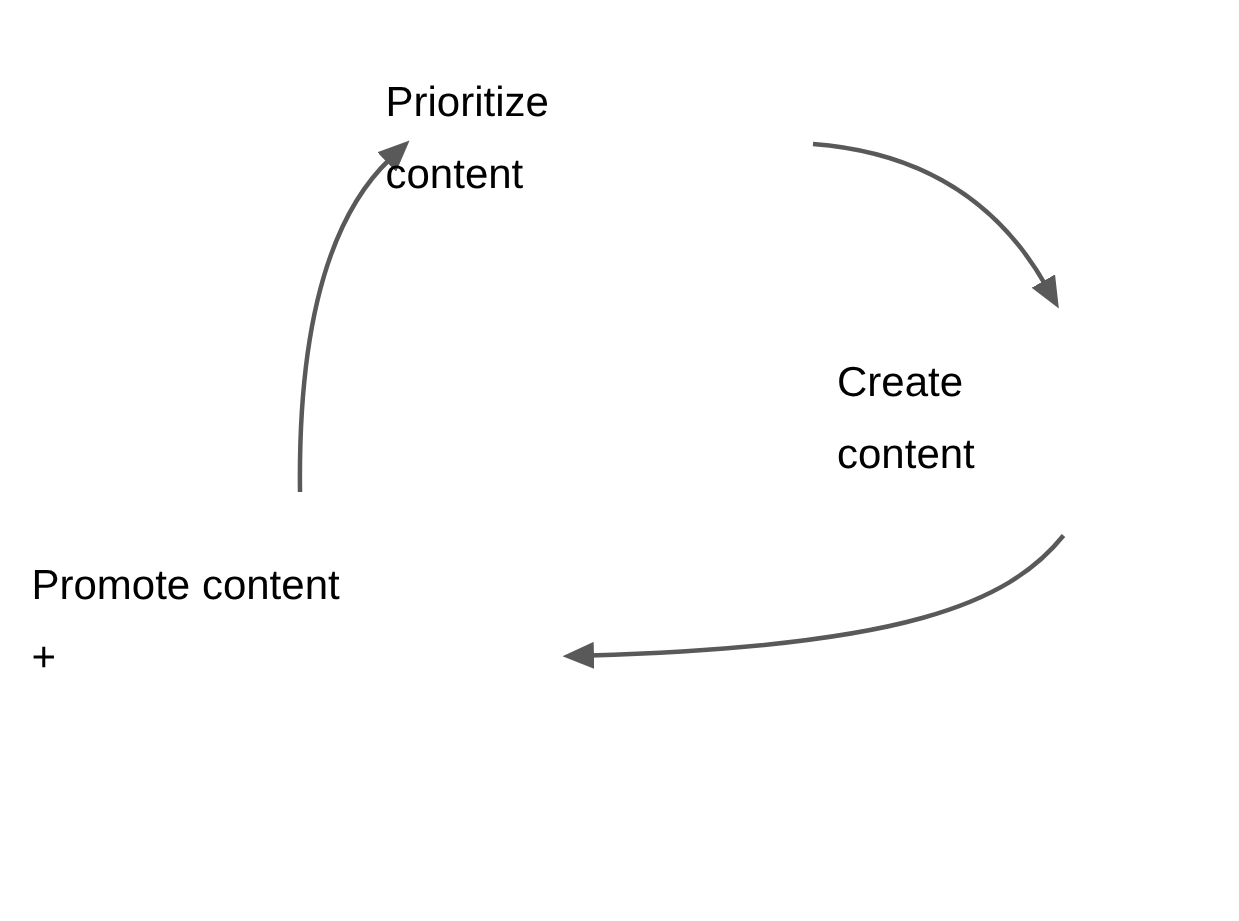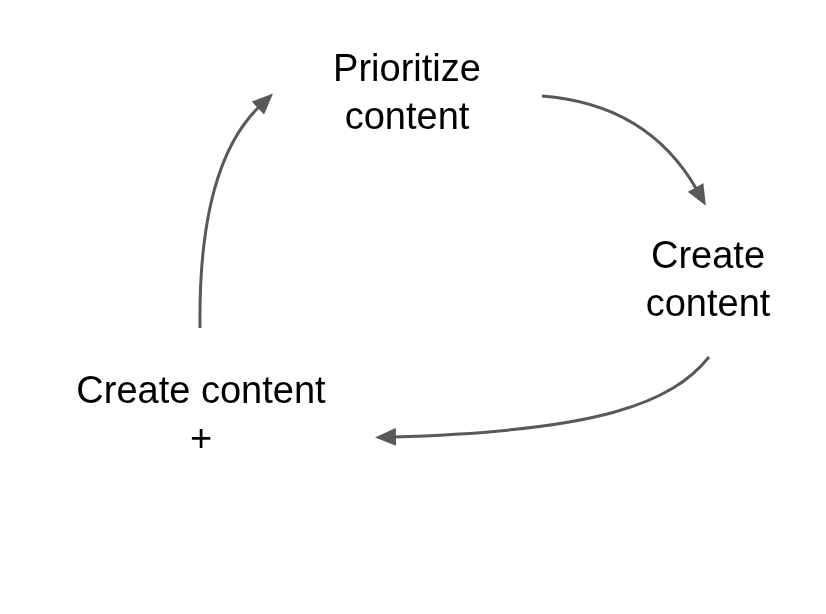--- a/index.html
+++ b/index.html
@@ -25,23 +25,22 @@
     width: 826px;
     height: 614px;
   }
   .arrow {
     fill: none;
     stroke: var(--arrow-color);
     stroke-width: 3;
   }
   .node {
     position: absolute;
-    text-align: center;
     color: var(--text-color);
-    font-size: 38px;
+    font-size: 28px;
     line-height: 48px;
     white-space: nowrap;
   }
   .node-prioritize { left: 257px; top: 44px;  width: 300px; }
   .node-create     { left: 558px; top: 231px; width: 300px; }
   .node-promote    { left: 21px;  top: 366px; width: 360px; }
 </style>
 </head>
 <body>
 
@@ -65,17 +64,17 @@
     <div>Prioritize</div>
     <div>content</div>
   </div>
 
   <div class="node node-create">
     <div>Create</div>
     <div>content</div>
   </div>
 
   <div class="node node-promote">
-    <div>Create content</div>
+    <div>Promote content</div>
     <div>+</div>
   </div>
 
 </div>
 
 </body></html>

